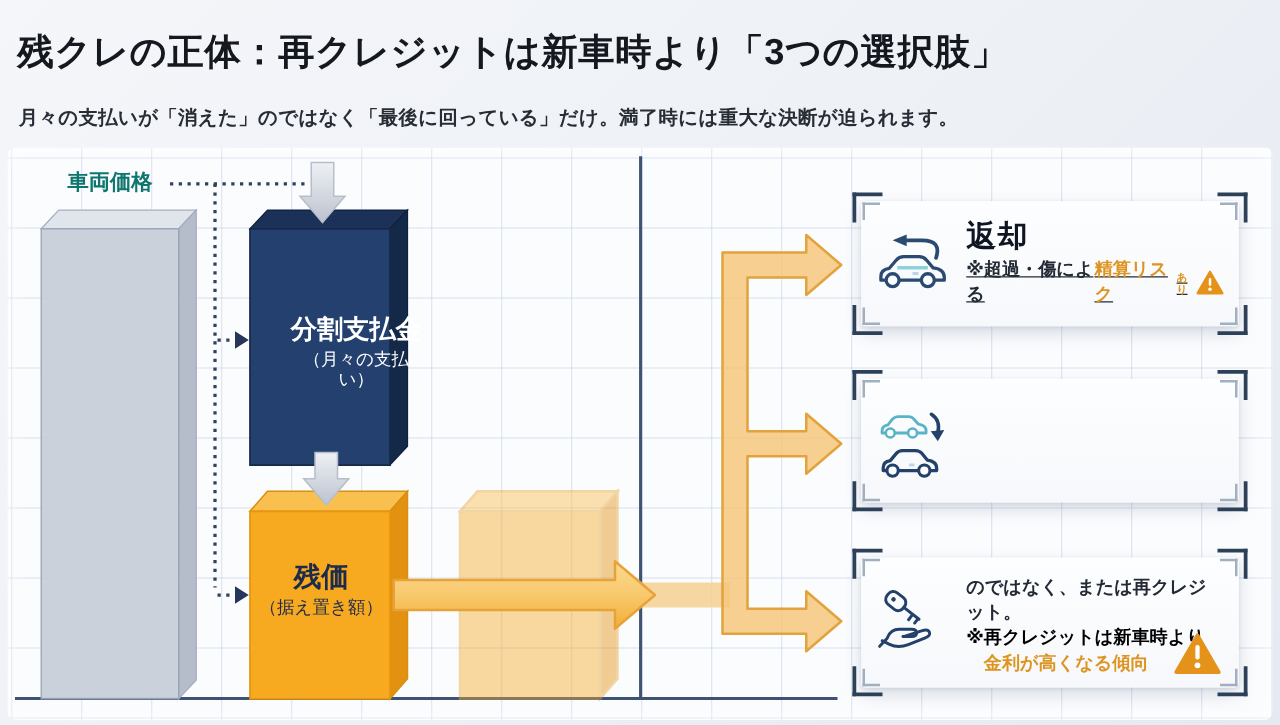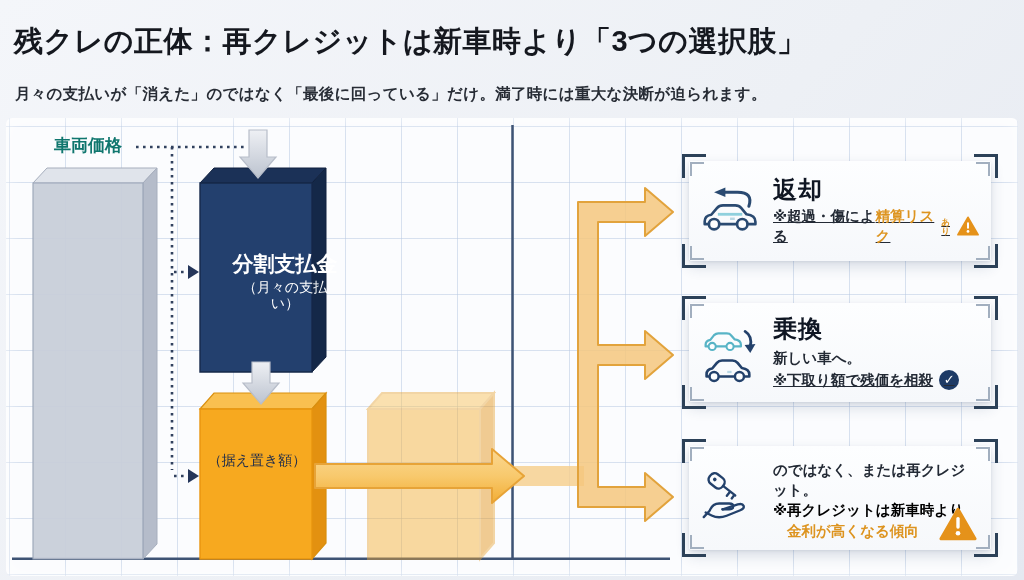--- a/index.html
+++ b/index.html
@@ -150,20 +150,21 @@
     <path d="M578,202 L645,202 L645,188 L673,212 L645,236 L645,222 L598,222 L598,345 L645,345 L645,331 L673,355 L645,379 L645,365 L598,365 L598,487 L645,487 L645,473 L673,497 L645,521 L645,507 L578,507 Z" fill="#f5c77e" fill-opacity=".85" stroke="#e2a33c" stroke-width="2" stroke-linejoin="round"></path>
     <polygon points="315,464 492,464 492,449 524,476 492,503 492,488 315,488" fill="url(#orGrad)" stroke="#e7a337" stroke-width="2" stroke-linejoin="round"></polygon>
   </svg>
 
   <div class="lbl price-lbl">車両価格</div>
   <div class="lbl bar-lbl-installment">
     <div class="bar-main">分割支払金</div>
     <div class="bar-sub">（月々の支払い）</div>
   </div>
   <div class="lbl bar-lbl-residual">
+    <div class="bar-main or">残価</div>
     <div class="bar-sub">（据え置き額）</div>
   </div>
 
   <div class="card c1">
     <div class="surface"></div>
     <span class="corner tl"></span>
     <span class="corner tr"></span>
     <span class="corner bl"></span>
     <span class="corner br"></span>
     <div class="content">
@@ -212,28 +213,20 @@
           <circle cx="13" cy="24" r="3.8" fill="#fdfeff" stroke="#58b4c6" stroke-width="2.2"></circle>
           <circle cx="32" cy="24" r="3.8" fill="#fdfeff" stroke="#58b4c6" stroke-width="2.2"></circle>
           <path d="M48 8 q8 5 5.5 16" fill="none" stroke="#23416b" stroke-width="3" stroke-linecap="round"></path>
           <polygon points="47.5,22.5 53.5,31 59,21.5" fill="#23416b"></polygon>
           <path d="M7 56 v-2.5 q0 -5 6 -6 l5 -6 q2 -2.5 5.5 -2.5 h11 q3.5 0 5.5 2.5 l4.5 5.5 q8 1 8 7 v2 h-45.5 z" fill="none" stroke="#23416b" stroke-width="2.8" stroke-linejoin="round"></path>
           <circle cx="15" cy="56" r="4.8" fill="#fdfeff" stroke="#23416b" stroke-width="2.6"></circle>
           <circle cx="42" cy="56" r="4.8" fill="#fdfeff" stroke="#23416b" stroke-width="2.6"></circle>
           <rect x="29" y="50" width="4.6" height="2.4" fill="#b9d7e4"></rect>
         </svg>
       </div>
-      <div class="text-col">
-        <div class="opt-title">乗換</div>
-        <div class="opt-desc">新しい車へ。</div>
-        <div class="opt-note">
-          <span>※下取り額で残価を相殺</span>
-          <span class="check-badge">✓</span>
-        </div>
-      </div>
     </div>
   </div>
 
   <div class="card c3">
     <div class="surface"></div>
     <span class="corner tl"></span>
     <span class="corner tr"></span>
     <span class="corner bl"></span>
     <span class="corner br"></span>
     <div class="content">

